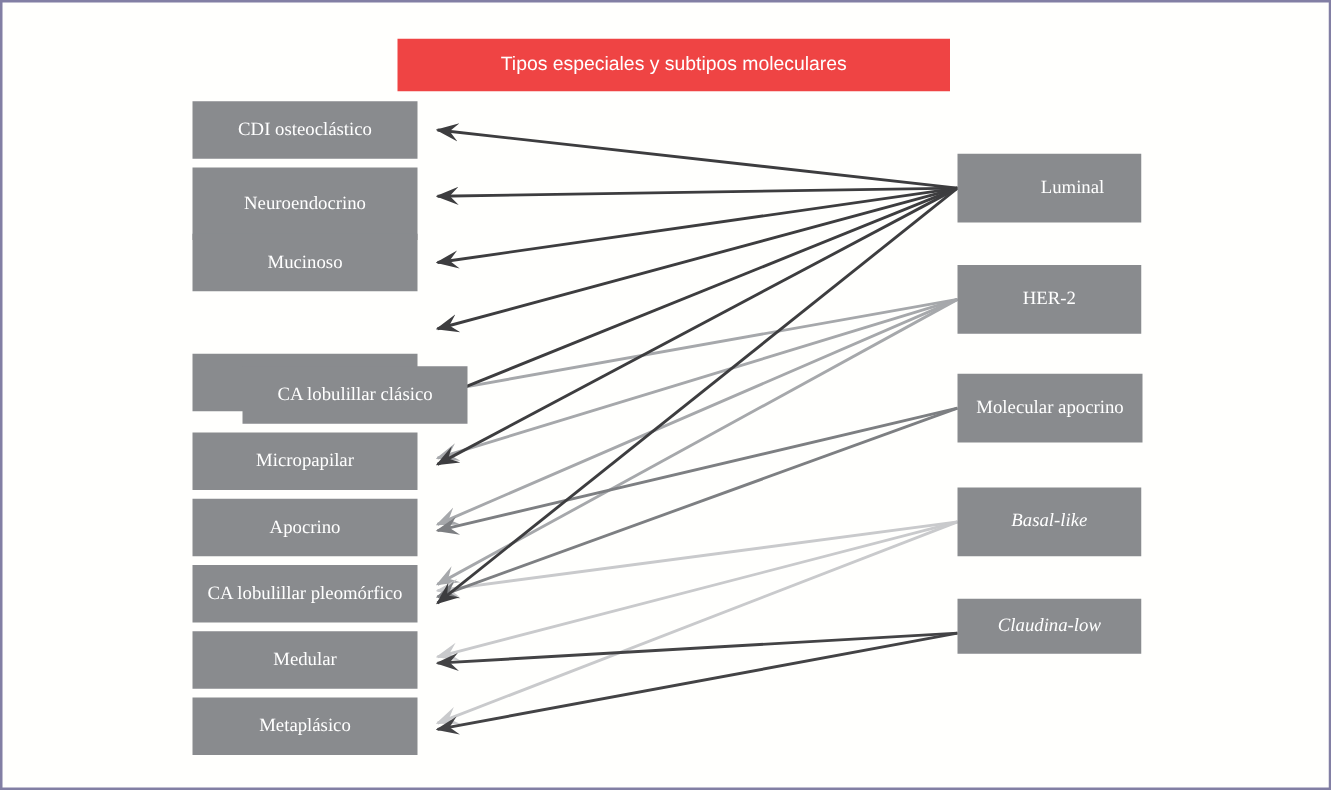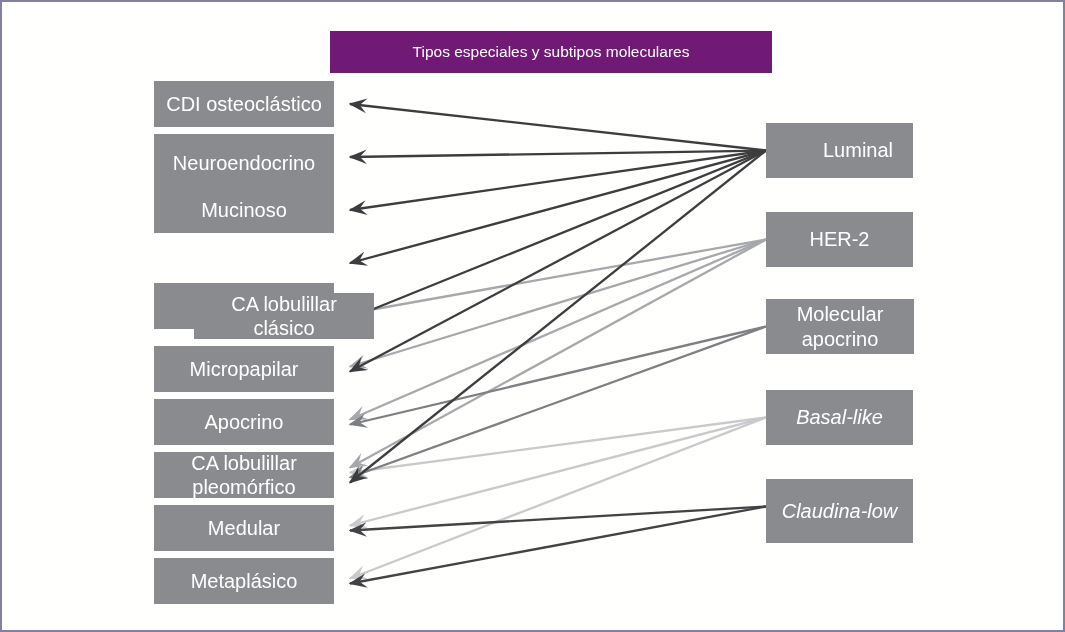--- a/index.html
+++ b/index.html
@@ -11,32 +11,33 @@
     border:2px solid #827fa4;
     font-family:"Liberation Sans","DejaVu Sans",sans-serif;
     overflow:hidden;
   }
   .node{
     position:absolute;
     display:flex;align-items:center;justify-content:center;
     text-align:center;
     color:#ffffff;
     background:#898b8e;
-    font-size:20px;
+    font-size:15px;
     line-height:1.22;
     padding:2px 10px;
     box-sizing:border-box;
     user-select:none;
+    font-family:Liberation Serif, serif;
   }
   .node.italic{font-style:italic;}
   #title-box{
     position:absolute;
-    left:328px;top:29px;width:442px;height:42px;
+    left:316px;top:29px;width:442px;height:42px;
     display:flex;align-items:center;justify-content:center;
-    background:#701a75;color:#ffffff;
+    background:#ef4444;color:#ffffff;
     font-size:15.5px;
     text-align:center;
   }
   #arrow-layer{
     position:absolute;left:0;top:0;width:1065px;height:632px;
     pointer-events:none;
   }
 </style>
 </head>
 <body>
@@ -88,15 +89,15 @@
       <div class="node" style="left: 152px; top: 291px; width: 180px; height: 46px; margin-left: 40px;">CA lobulillar clásico</div>
       <div class="node" style="left: 152px; top: 344px; width: 180px; height: 46px;">Micropapilar</div>
       <div class="node" style="left: 152px; top: 397px; width: 180px; height: 46px;">Apocrino</div>
       <div class="node" style="left: 152px; top: 450px; width: 180px; height: 46px;">CA lobulillar pleomórfico</div>
       <div class="node" style="left: 152px; top: 503px; width: 180px; height: 46px;">Medular</div>
       <div class="node" style="left: 152px; top: 556px; width: 180px; height: 46px;">Metaplásico</div>
       <div class="node" style="left: 764px; top: 121px; width: 147px; height: 55px; padding-left: 47px;">Luminal</div>
       <div class="node" style="left: 764px; top: 210px; width: 147px; height: 55px;">HER-2</div>
       <div class="node" style="left: 764px; top: 297px; width: 148px; height: 55px;">Molecular apocrino</div>
       <div class="node italic" style="left: 764px; top: 388px; width: 147px; height: 55px;">Basal-like</div>
-      <div class="node italic" style="left: 764px; top: 477px; width: 147px; height: 64px;">Claudina-low</div>
+      <div class="node italic" style="left: 764px; top: 477px; width: 147px; height: 44px;">Claudina-low</div>
     </div>
 </div>
 
 </body></html>

